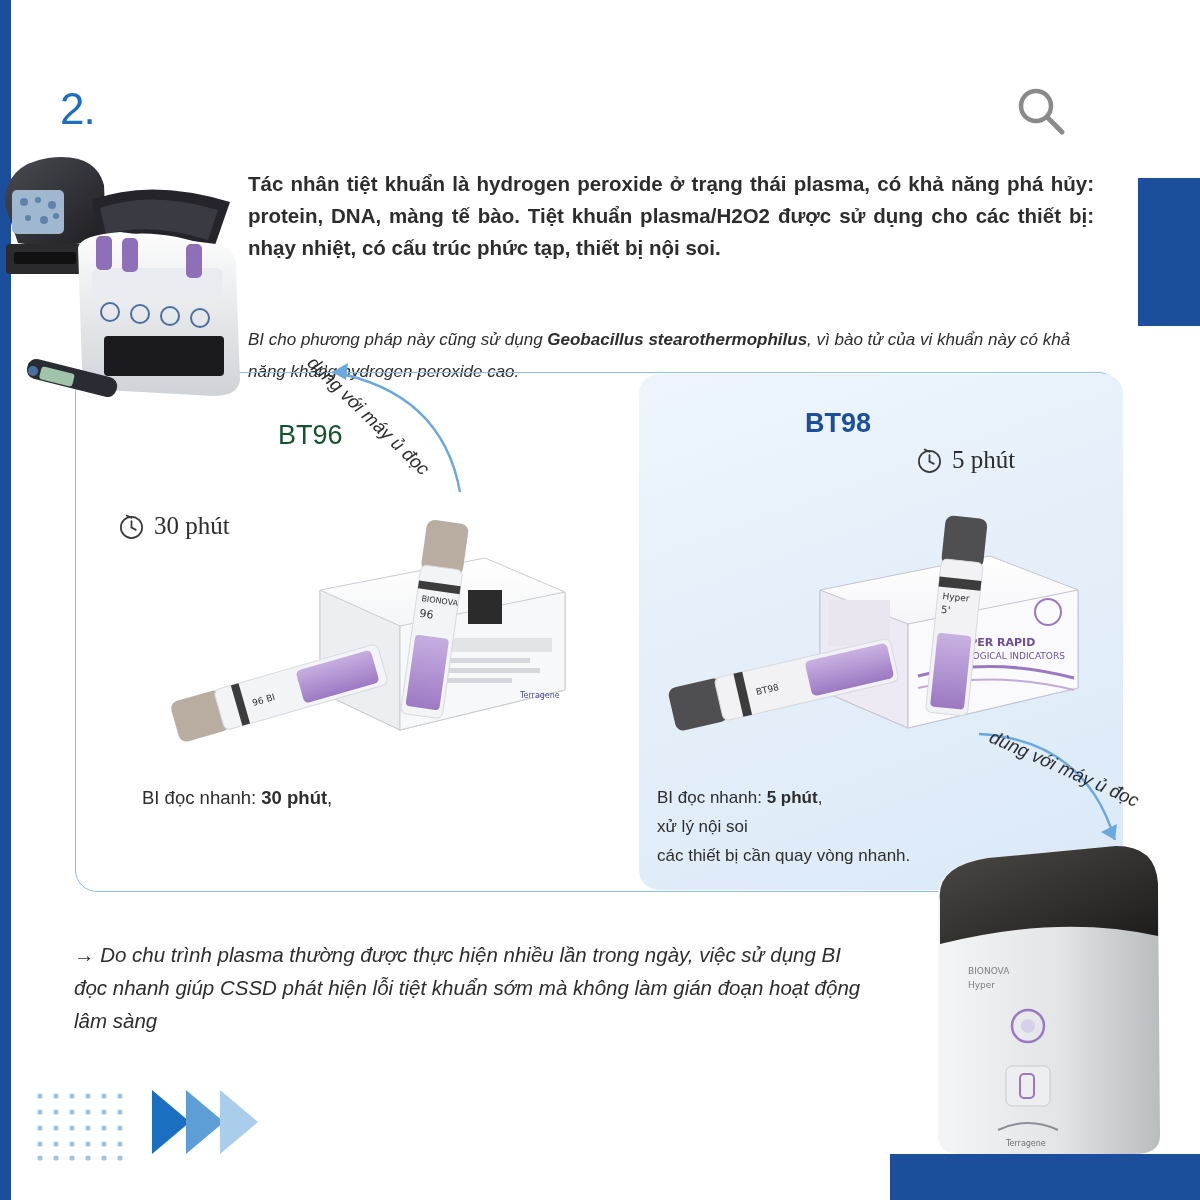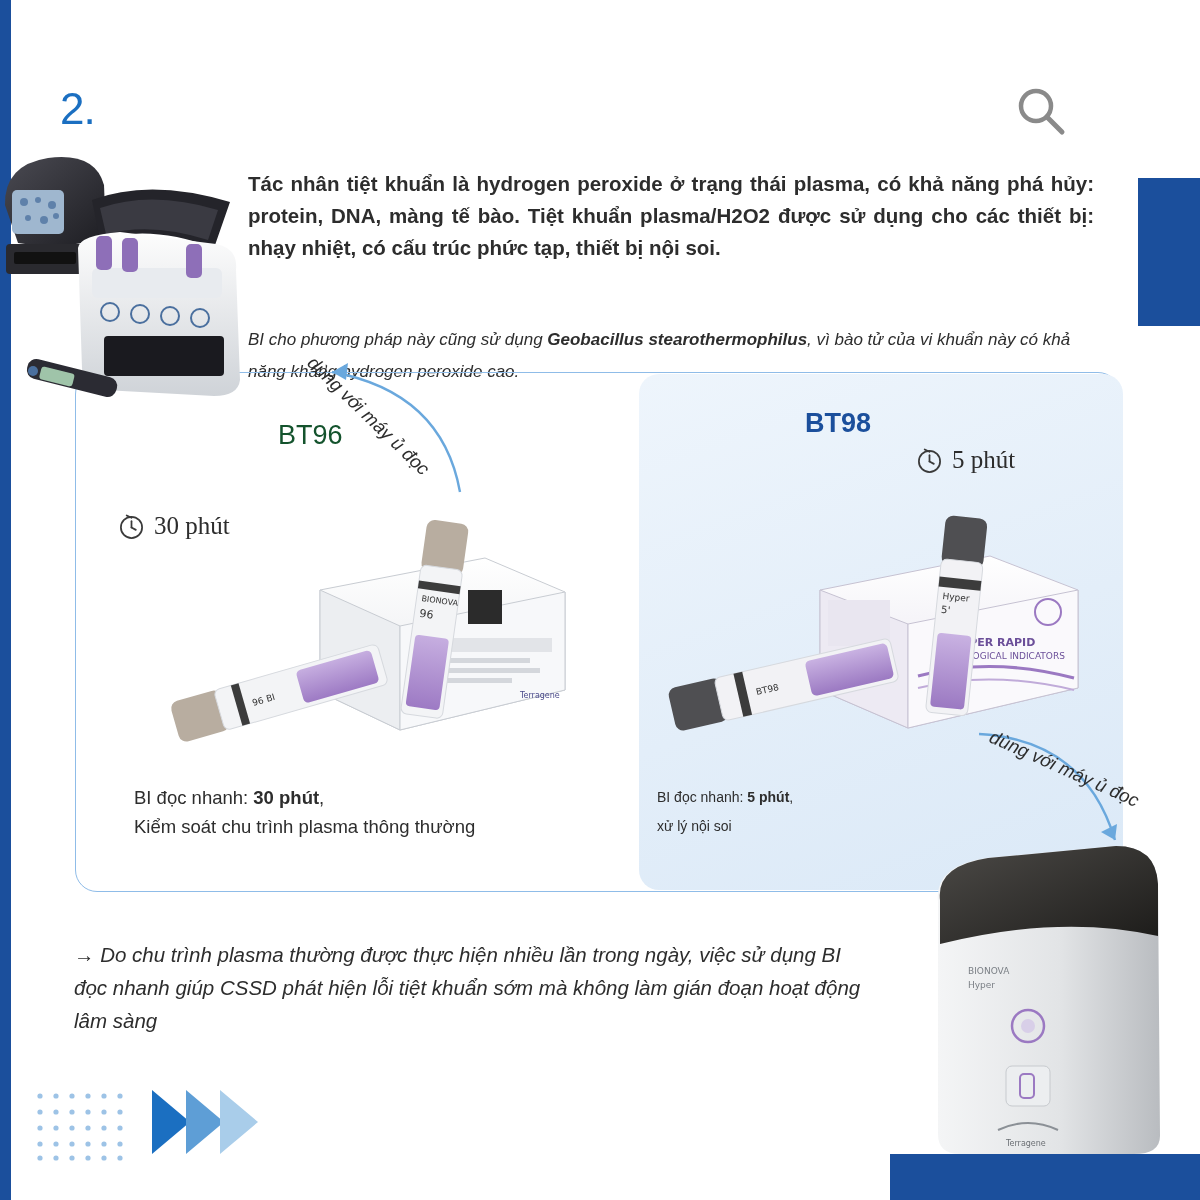--- a/index.html
+++ b/index.html
@@ -100,28 +100,28 @@
   .time-chip .clock { width: 27px; height: 27px; margin-right: 9px; }
   .time-chip .txt {
     font-family: "Liberation Serif", serif;
     font-size: 25px; color: #2d2d2d;
   }
   .time-96 { left: 118px; top: 512px; }
   .time-98 { left: 916px; top: 446px; }
 
   
   .cap96 {
-    position: absolute; left: 134px; top: 783px; width: 420px;
+    position: absolute; left: 142px; top: 783px; width: 420px;
     font-family: "Liberation Sans", sans-serif;
     font-size: 18.5px; line-height: 29px; color: #2d2d2d;
   }
   .cap98 {
     position: absolute; left: 657px; top: 783px; width: 400px;
     font-family: "Liberation Sans", sans-serif;
-    font-size: 14px; line-height: 29px; color: #2d2d2d;
+    font-size: 17px; line-height: 29px; color: #2d2d2d;
   }
   .cap96 b, .cap98 b { font-weight: bold; }
 
   
   .arrow-label-left {
     position: absolute; left: 318px; top: 352px;
     font-family: "Liberation Sans", sans-serif;
     font-size: 18.5px; font-style: italic; color: #2d2d2d;
     transform: rotate(44deg); transform-origin: left top;
     white-space: nowrap;
@@ -333,26 +333,26 @@
 <div class="arrow-label-left">dùng với máy ủ đọc</div>
 
 <svg style="position:absolute;left:965px;top:720px;width:180px;height:150px" viewBox="0 0 180 150">
   <path d="M14 14 Q120 20 150 120" fill="none" stroke="#6aa8dd" stroke-width="2.4"></path>
   <path d="M150 120 L136 112 L152 104 Z" fill="#6aa8dd"></path>
 </svg>
 <div class="arrow-label-right">dùng với máy ủ đọc</div>
 
 <div class="cap96">
   <span>BI đọc nhanh: </span><b>30 phút</b><span>,</span><br>
-  <span>Kiểm soát chu trình plasma thông thường</span>
 </div>
 
 <div class="cap98">
   <span>BI đọc nhanh: </span><b>5 phút</b><span>,</span><br>
   <span>xử lý nội soi</span><br>
+  <span>các thiết bị cần quay vòng nhanh.</span>
 </div>
 
 <svg class="reader-art" viewBox="0 0 250 320">
   <defs>
     <linearGradient id="rdbody" x1="0" y1="0" x2="1" y2="0">
       <stop offset="0%" stop-color="#f4f5f6"></stop>
         <stop offset="55%" stop-color="#e2e4e6"></stop>
         <stop offset="100%" stop-color="#b9bcc0"></stop>
     </linearGradient>
     <linearGradient id="rdtop" x1="0" y1="0" x2="1" y2="1">

